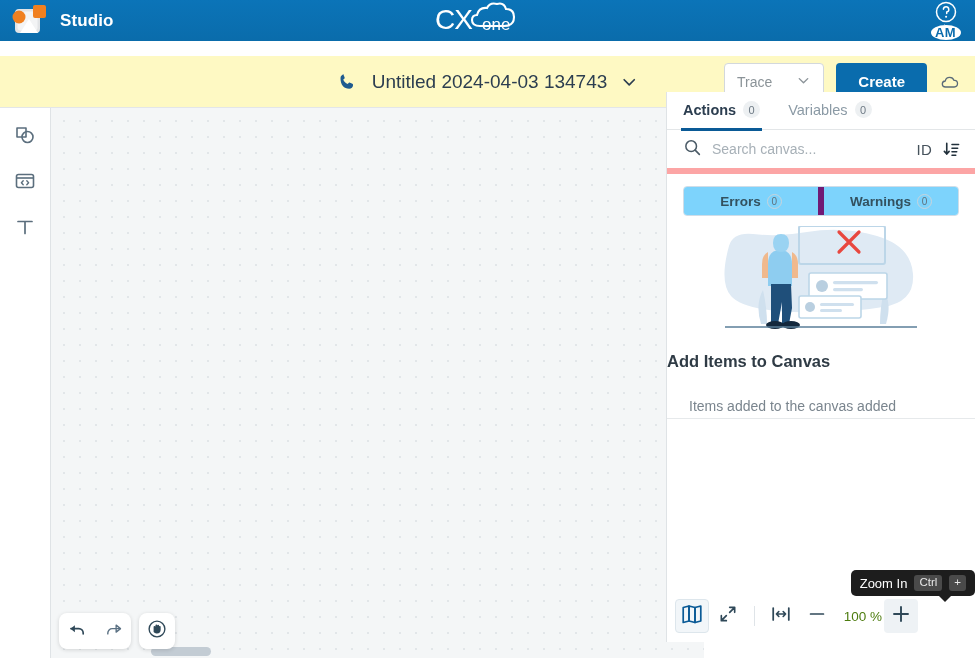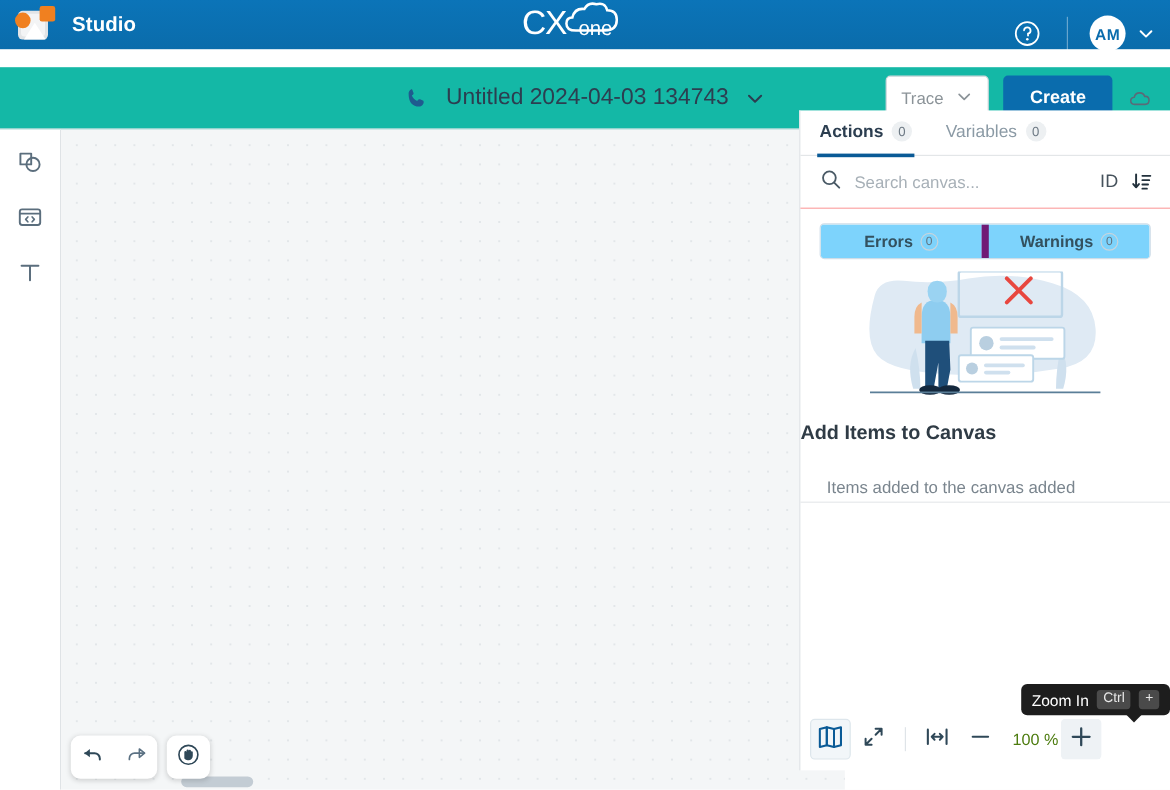--- a/index.html
+++ b/index.html
@@ -22,21 +22,21 @@
   .studio-title {
     color: #ffffff; font-size: 17px; font-weight: bold;
     margin-left: 10px; letter-spacing: .1px;
   }
   .cxone-logo {
     position: absolute; left: 50%; top: 50%;
     transform: translate(-50%,-50%);
   }
   .header-right {
     position: absolute; right: 12px; top: 0; height: 56px;
-    display: flex; align-items: center; gap: 0px;
+    display: flex; align-items: center; gap: 0px; flex-direction: column;
   }
   .help-btn {
     width: 34px; height: 34px; display: flex; align-items: center;
     justify-content: center; cursor: pointer;
   }
   .hdr-divider {
     width: 1px; height: 28px; background: rgba(255,255,255,.38);
     margin: 0 18px 0 16px;
   }
   .avatar {
@@ -44,40 +44,40 @@
     background: #ffffff; color: #0a6cad;
     font-size: 13px; font-weight: bold;
     display: flex; align-items: center; justify-content: center;
     letter-spacing: .3px;
   }
   .avatar-caret { margin-left: 9px; display:flex; align-items:center; cursor:pointer;}
 
   
   .toolbar {
     position: absolute; left: 0; top: 56px; width: 975px; height: 52px;
-    background: #14b8a6; border-bottom: 1px solid #e3e6e8;
+    background: #fef9c3; border-bottom: 1px solid #e3e6e8;
     display: flex; align-items: center;
   }
   .flow-title-wrap {
     position: absolute; left: 50%; transform: translateX(-50%);
     display: flex; align-items: center; gap: 13px;
   }
   .phone-icon { display: flex; align-items: center; }
   .flow-title {
     font-size: 19px; color: #2c3e50; font-weight: normal;
     white-space: nowrap;
   }
   .title-caret { display: flex; align-items: center; cursor: pointer; }
   .toolbar-right {
     position: absolute; right: 12px; display: flex; align-items: center; gap: 12px;
   }
   .trace-btn {
     height: 38px; min-width: 84px; padding: 0 12px;
     border: 1px solid #d3d8dc; border-radius: 4px; background: #fff;
-    display: flex; align-items: center; justify-content: center; gap: 10px;
+    display: flex; align-items: center; justify-content: center; gap: 24px;
     color: #8b9398; font-size: 14px; cursor: pointer;
   }
   .create-btn {
     height: 38px; padding: 0 22px; border: none; border-radius: 4px;
     background: #0a6cad; color: #fff; font-size: 15px; font-weight: bold;
     cursor: pointer; font-family: inherit;
   }
   .cloud-icon { display:flex; align-items:center; cursor:pointer; }
 
   
@@ -142,21 +142,21 @@
     height: 3px; background: #0a5a96;
   }
   .tab-badge {
     font-size: 11px; color: #6e7a85; background: #edf0f2;
     border-radius: 9px; min-width: 17px; height: 17px;
     display: flex; align-items: center; justify-content: center; padding: 0 4px;
     font-weight: normal;
   }
   .search-row {
     height: 44px; display: flex; align-items: center; padding: 0 14px 0 16px;
-    gap: 10px; border-bottom: 1px solid #fca5a5;
+    gap: 10px; border-bottom: 6px solid #fca5a5;
   }
   .search-input {
     flex: 1; border: none; outline: none; font-size: 14px;
     color: #2c3e50; font-family: inherit; background: transparent;
   }
   .search-input::placeholder { color: #a7b0b7; }
   .sort-label { font-size: 15px; color: #46525c; letter-spacing: .2px; }
   .sort-icon { display: flex; align-items: center; cursor: pointer; }
 
   .segmented {

